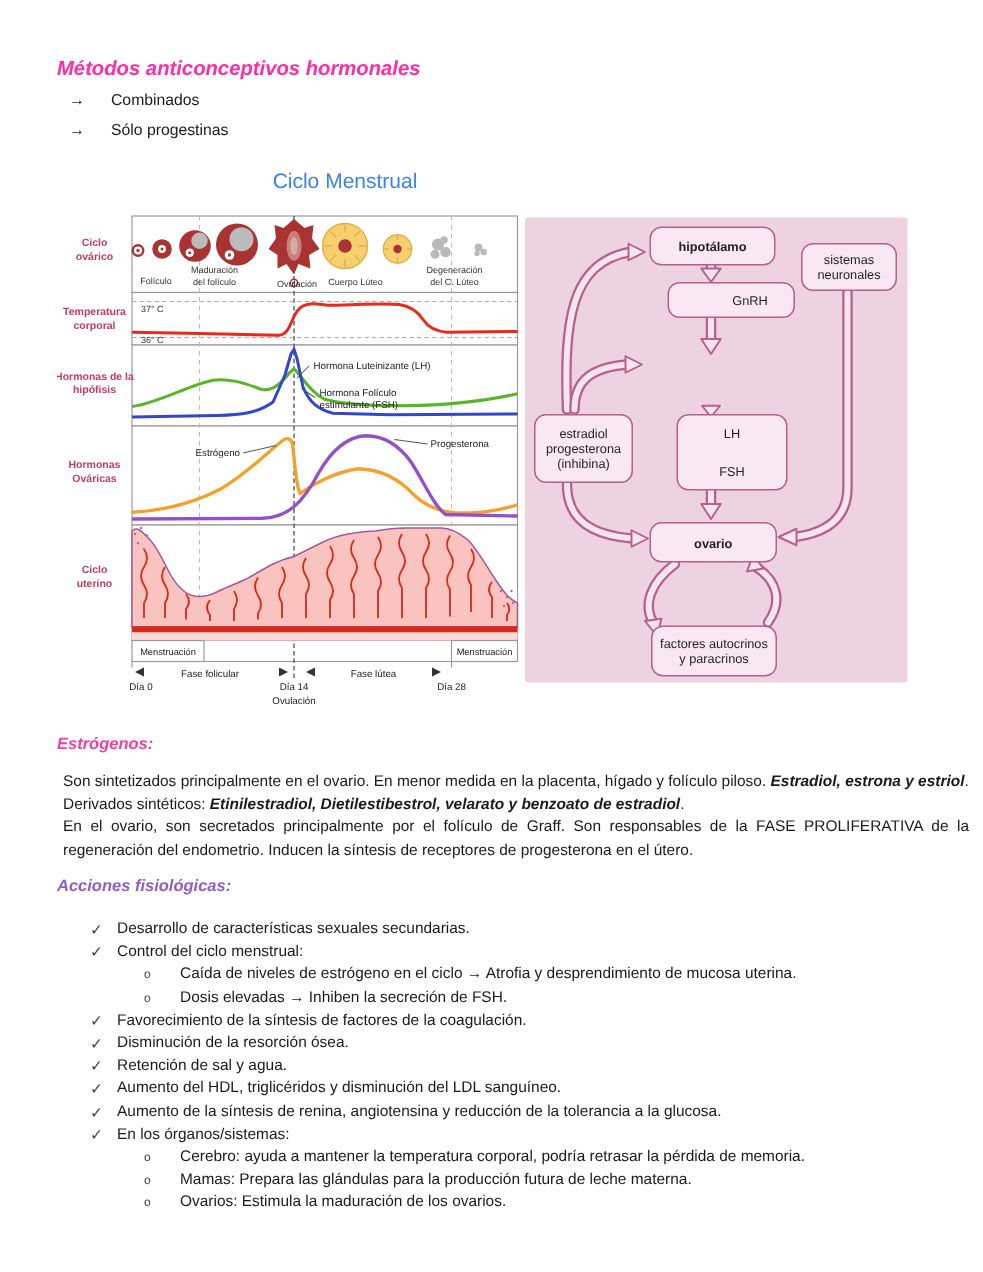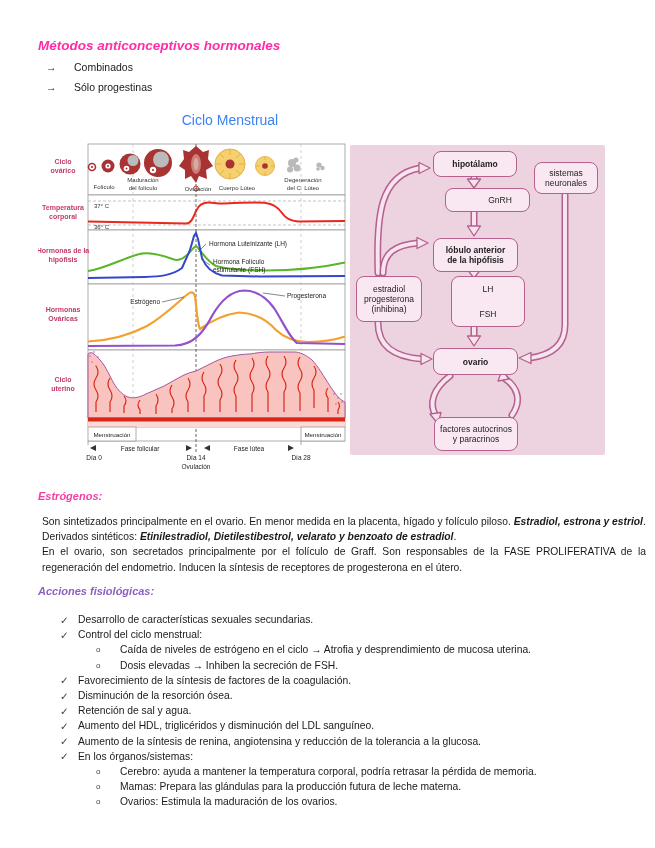--- a/index.html
+++ b/index.html
@@ -267,24 +267,20 @@
     <div class="node bold" style="left:83px;top:6px;width:82px;height:24px;">
       <span>hipotálamo</span>
     </div>
     <div class="node" style="left:95px;top:43px;width:58px;height:22px;padding-left:25px;">
       <span>GnRH</span>
     </div>
     <div class="node" style="left:184px;top:17px;width:62px;height:30px;">
       <span>sistemas</span>
       <span>neuronales</span>
     </div>
-    <div class="node bold" style="left:83px;top:93px;width:83px;height:32px;">
-      <span>lóbulo anterior</span>
-      <span>de la hipófisis</span>
-    </div>
     <div class="node" style="left:101px;top:131px;width:72px;height:49px;justify-content:space-around;">
       <span>LH</span>
       <span>FSH</span>
     </div>
     <div class="node" style="left:6px;top:131px;width:64px;height:44px;">
       <span>estradiol</span>
       <span>progesterona</span>
       <span>(inhibina)</span>
     </div>
     <div class="node bold" style="left:83px;top:203px;width:83px;height:25px;">

